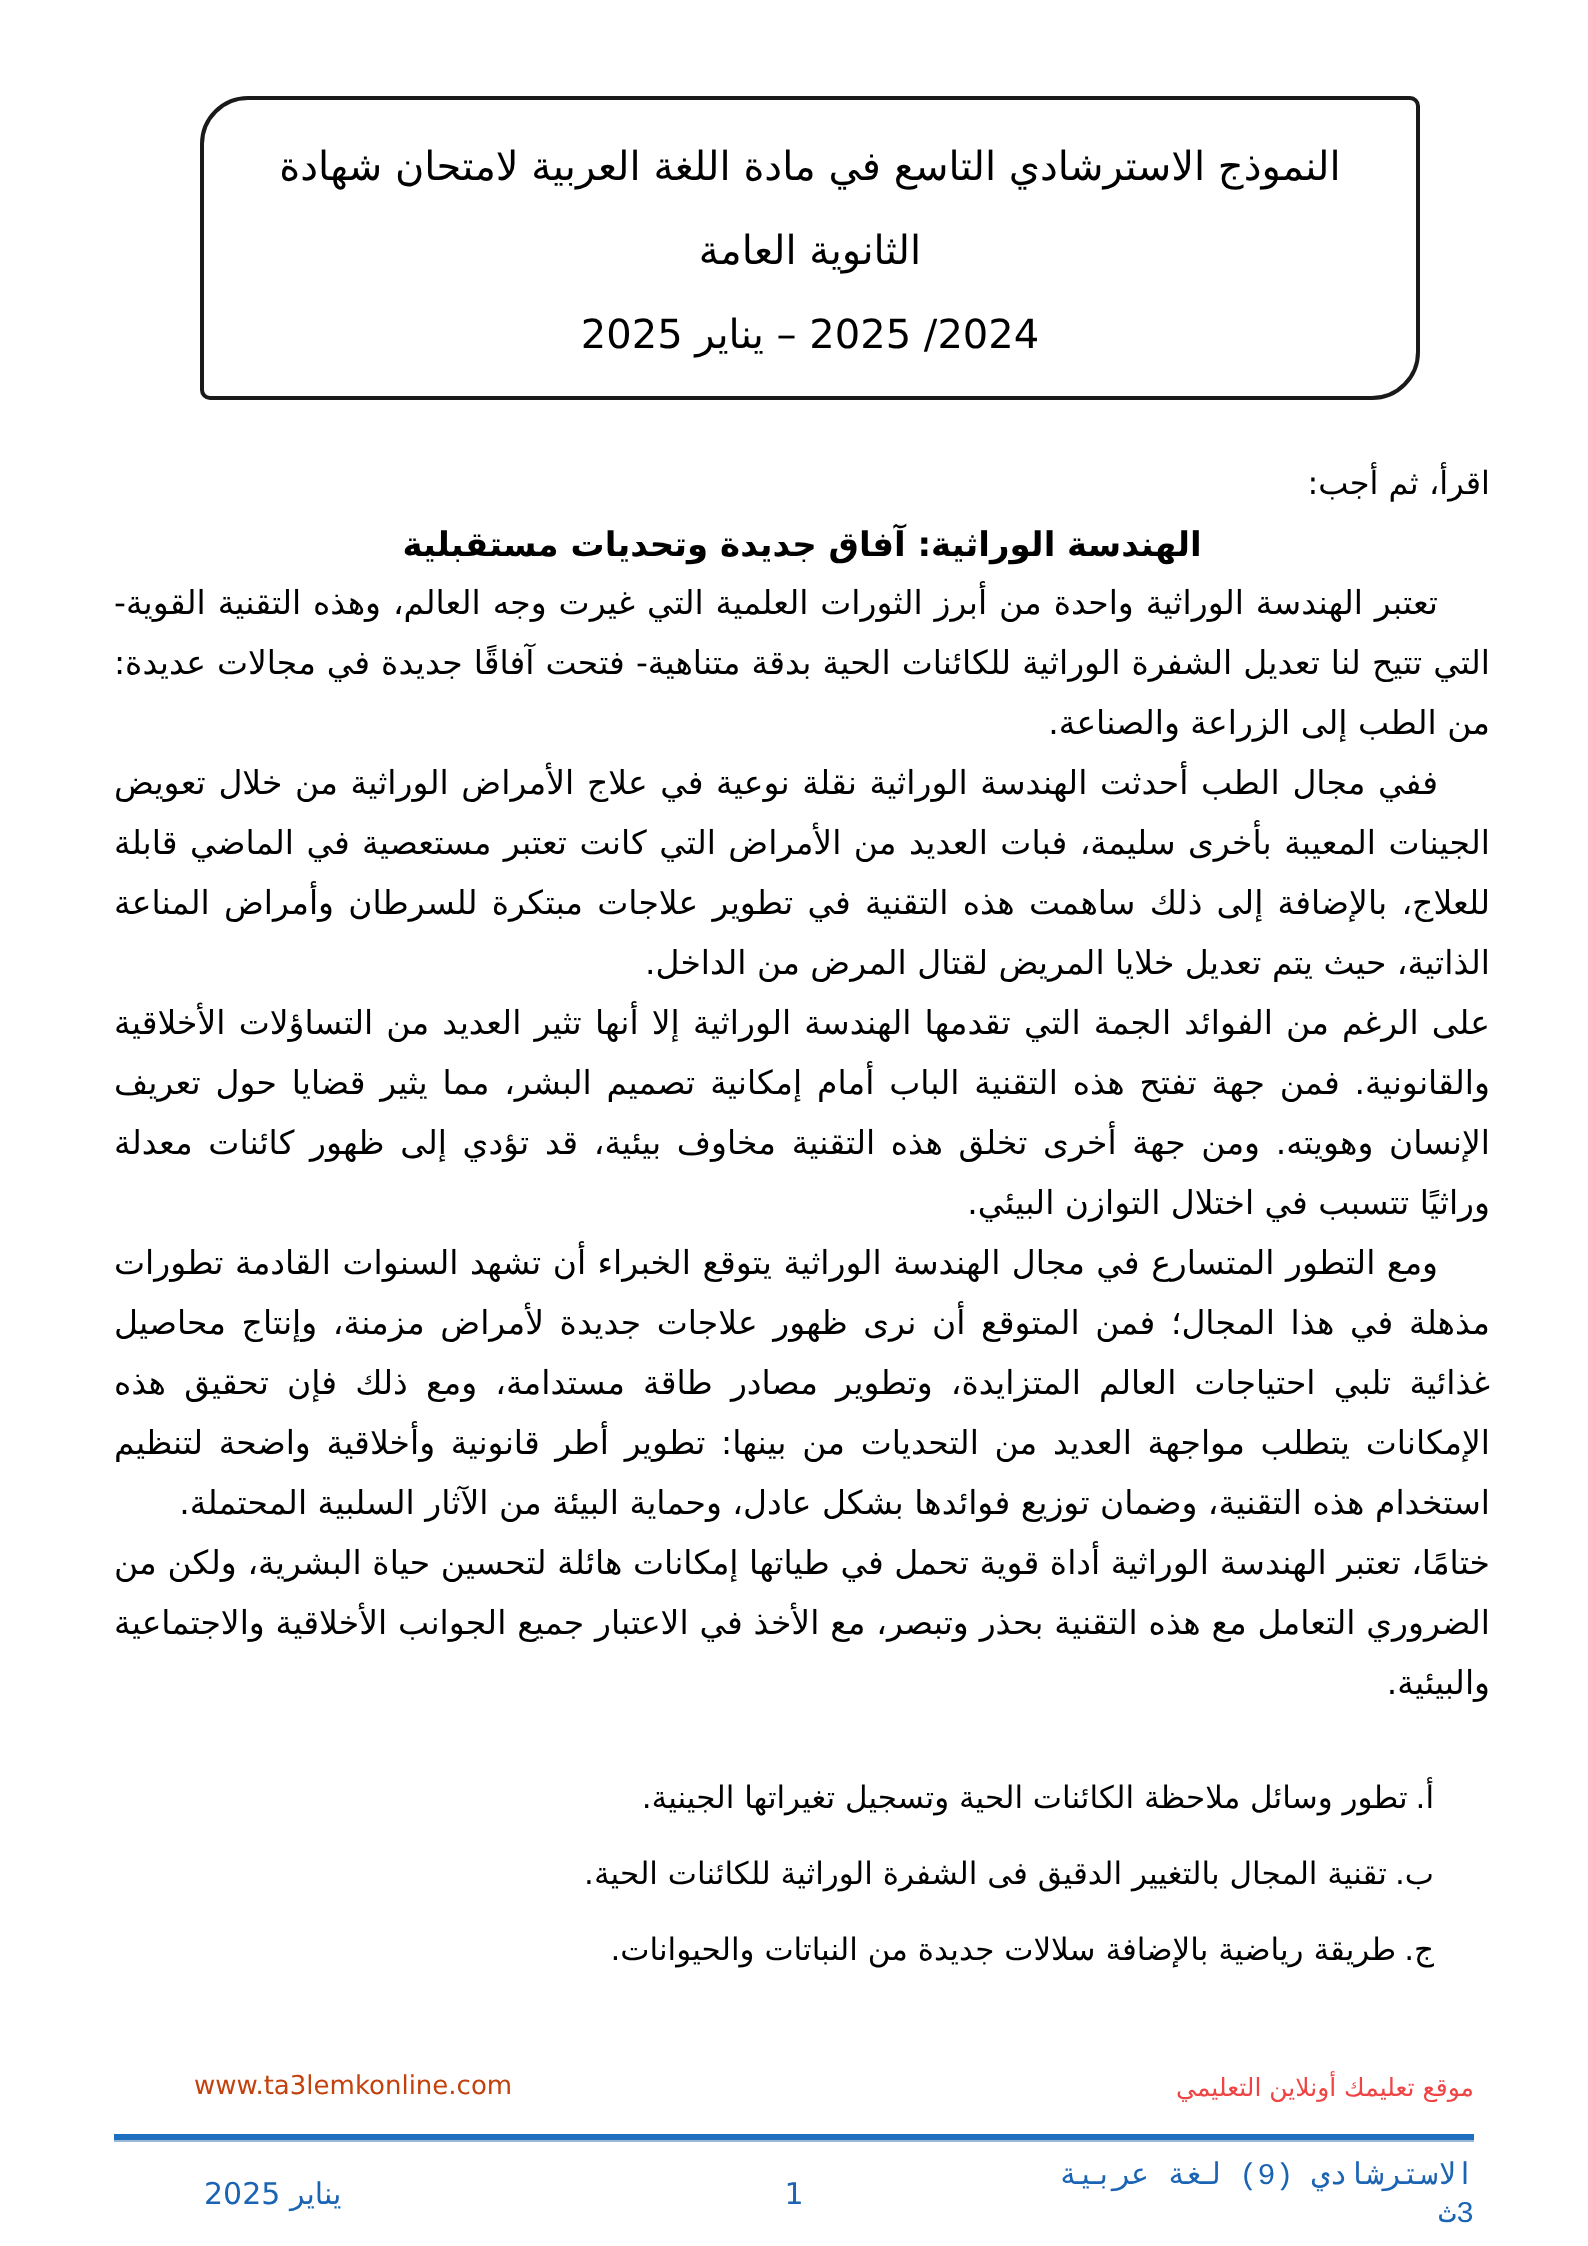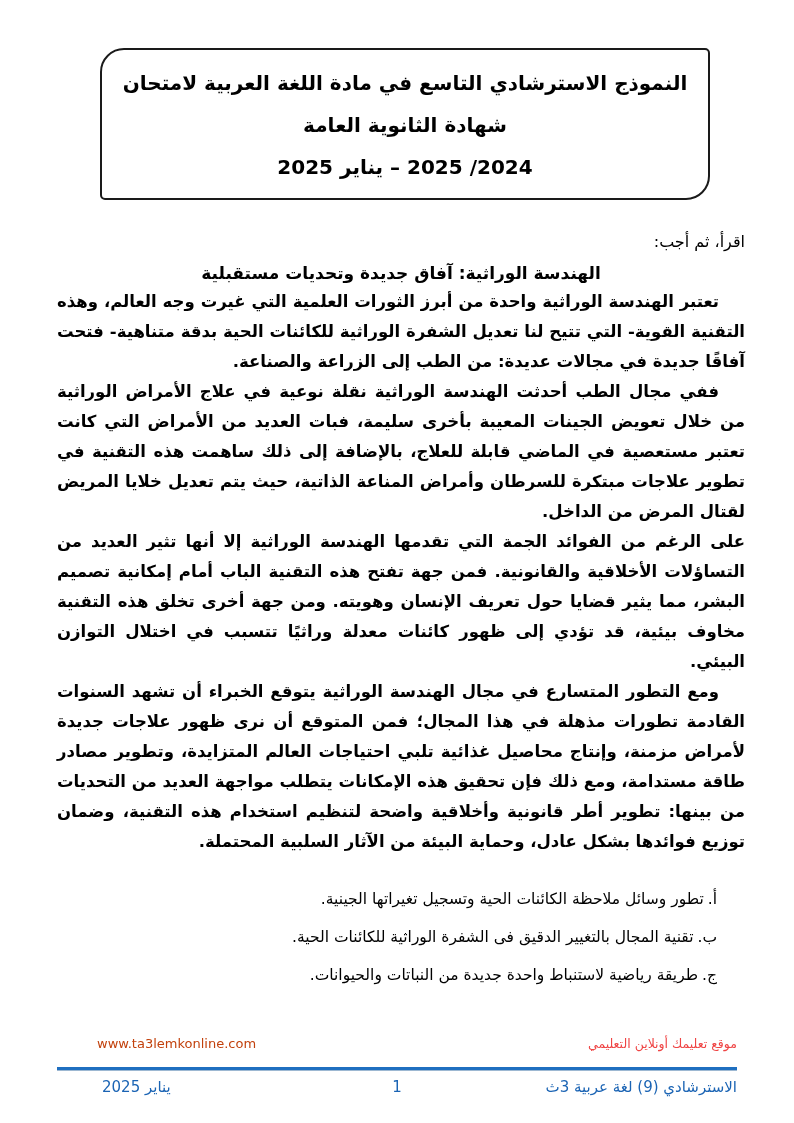--- a/index.html
+++ b/index.html
@@ -13,33 +13,33 @@
     overflow:hidden;
   }
   .content { position:absolute; top:0; right:0; left:0; padding:48px 49px 0 57px; }
 
   .title-box {
     width:610px;
     margin:0 35px 0 auto;
     border:2px solid #1a1a1a;
     border-radius:24px 5px 24px 5px;
     text-align:center;
-    font-weight:bold;
+    font-weight:normal;
     font-size:20px;
     line-height:42px;
     padding:12px 8px 10px 8px;
   }
 
   .instruction { margin-top:30px; font-weight:normal; font-size:16px; line-height:24px; }
 
   .passage-title { text-align:center; font-weight:bold; font-size:17px; margin-top:5px; line-height:28px; }
 
   .para {
     font-size:16.5px;
-    font-weight:bold;
+    font-weight:normal;
     line-height:30px;
     text-align:justify;
   }
   .para.indent { text-indent:26px; }
 
   .question { margin-top:30px; }
   .q-line { font-weight:bold; font-size:16px; line-height:26px; }
   .q-num { direction:ltr; unicode-bidi:isolate; display:inline-block; margin-left:6px; }
 
   .option { margin-top:13px; margin-right:28px; font-size:15.5px; font-weight:normal; line-height:25px; }
@@ -53,21 +53,21 @@
   .site-url  { color:#c2410c; font-size:13px; direction:ltr; unicode-bidi:isolate; margin-left:40px; text-decoration:none; }
 
   .footer-rule { position:absolute; top:1067px; right:57px; left:57px; height:4px; background:#1f6fc0; border-bottom:1px solid #9db8d2; }
 
   .footer-bottom {
     position:absolute; top:1078px; right:57px; left:57px;
     display:flex; justify-content:space-between; align-items:center;
     color:#1b64b4; font-size:15px;
   }
   .fb-cell { width:33%; }
-  .fb-right  { text-align:right; }
+  .fb-right  { text-align:right;font-family:Liberation Mono, monospace; }
   .fb-center { text-align:center; }
   .fb-left   { text-align:left; padding-left:45px; }
 </style>
 </head>
 <body>
 
 <div class="content">
 
   <div class="title-box">
     <div>النموذج الاسترشادي التاسع في مادة اللغة العربية لامتحان شهادة الثانوية العامة</div>
@@ -75,31 +75,32 @@
   </div>
 
   <div class="instruction">اقرأ، ثم أجب:</div>
 
   <div class="passage-title">الهندسة الوراثية: آفاق جديدة وتحديات مستقبلية</div>
 
   <p class="para indent">تعتبر الهندسة الوراثية واحدة من أبرز الثورات العلمية التي غيرت وجه العالم، وهذه التقنية القوية- التي تتيح لنا تعديل الشفرة الوراثية للكائنات الحية بدقة متناهية- فتحت آفاقًا جديدة في مجالات عديدة: من الطب إلى الزراعة والصناعة.</p>
   <p class="para indent">ففي مجال الطب أحدثت الهندسة الوراثية نقلة نوعية في علاج الأمراض الوراثية من خلال تعويض الجينات المعيبة بأخرى سليمة، فبات العديد من الأمراض التي كانت تعتبر مستعصية في الماضي قابلة للعلاج، بالإضافة إلى ذلك ساهمت هذه التقنية في تطوير علاجات مبتكرة للسرطان وأمراض المناعة الذاتية، حيث يتم تعديل خلايا المريض لقتال المرض من الداخل.</p>
   <p class="para">على الرغم من الفوائد الجمة التي تقدمها الهندسة الوراثية إلا أنها تثير العديد من التساؤلات الأخلاقية والقانونية. فمن جهة تفتح هذه التقنية الباب أمام إمكانية تصميم البشر، مما يثير قضايا حول تعريف الإنسان وهويته. ومن جهة أخرى تخلق هذه التقنية مخاوف بيئية، قد تؤدي إلى ظهور كائنات معدلة وراثيًا تتسبب في اختلال التوازن البيئي.</p>
   <p class="para indent">ومع التطور المتسارع في مجال الهندسة الوراثية يتوقع الخبراء أن تشهد السنوات القادمة تطورات مذهلة في هذا المجال؛ فمن المتوقع أن نرى ظهور علاجات جديدة لأمراض مزمنة، وإنتاج محاصيل غذائية تلبي احتياجات العالم المتزايدة، وتطوير مصادر طاقة مستدامة، ومع ذلك فإن تحقيق هذه الإمكانات يتطلب مواجهة العديد من التحديات من بينها: تطوير أطر قانونية وأخلاقية واضحة لتنظيم استخدام هذه التقنية، وضمان توزيع فوائدها بشكل عادل، وحماية البيئة من الآثار السلبية المحتملة.</p>
+  <p class="para">ختامًا، تعتبر الهندسة الوراثية أداة قوية تحمل في طياتها إمكانات هائلة لتحسين حياة البشرية، ولكن من الضروري التعامل مع هذه التقنية بحذر وتبصر، مع الأخذ في الاعتبار جميع الجوانب الأخلاقية والاجتماعية والبيئية.</p>
 
   <div class="question">
 
     <div class="option">
       <span class="opt-letter">أ.</span><span>تطور وسائل ملاحظة الكائنات الحية وتسجيل تغيراتها الجينية.</span>
     </div>
     <div class="option">
       <span class="opt-letter">ب.</span><span>تقنية المجال بالتغيير الدقيق فى الشفرة الوراثية للكائنات الحية.</span>
     </div>
     <div class="option">
-      <span class="opt-letter">ج.</span><span>طريقة رياضية لاستنباط واحدة جديدة من النباتات والحيوانات.</span>
+      <span class="opt-letter">ج.</span><span>طريقة رياضية بالإضافة سلالات جديدة من النباتات والحيوانات.</span>
     </div>
 
   </div>
 
 </div>
 
 <div class="footer-top">
   <span class="site-name">موقع تعليمك أونلاين التعليمي</span>
   <a class="site-url" href="#">www.ta3lemkonline.com</a>
 </div>

